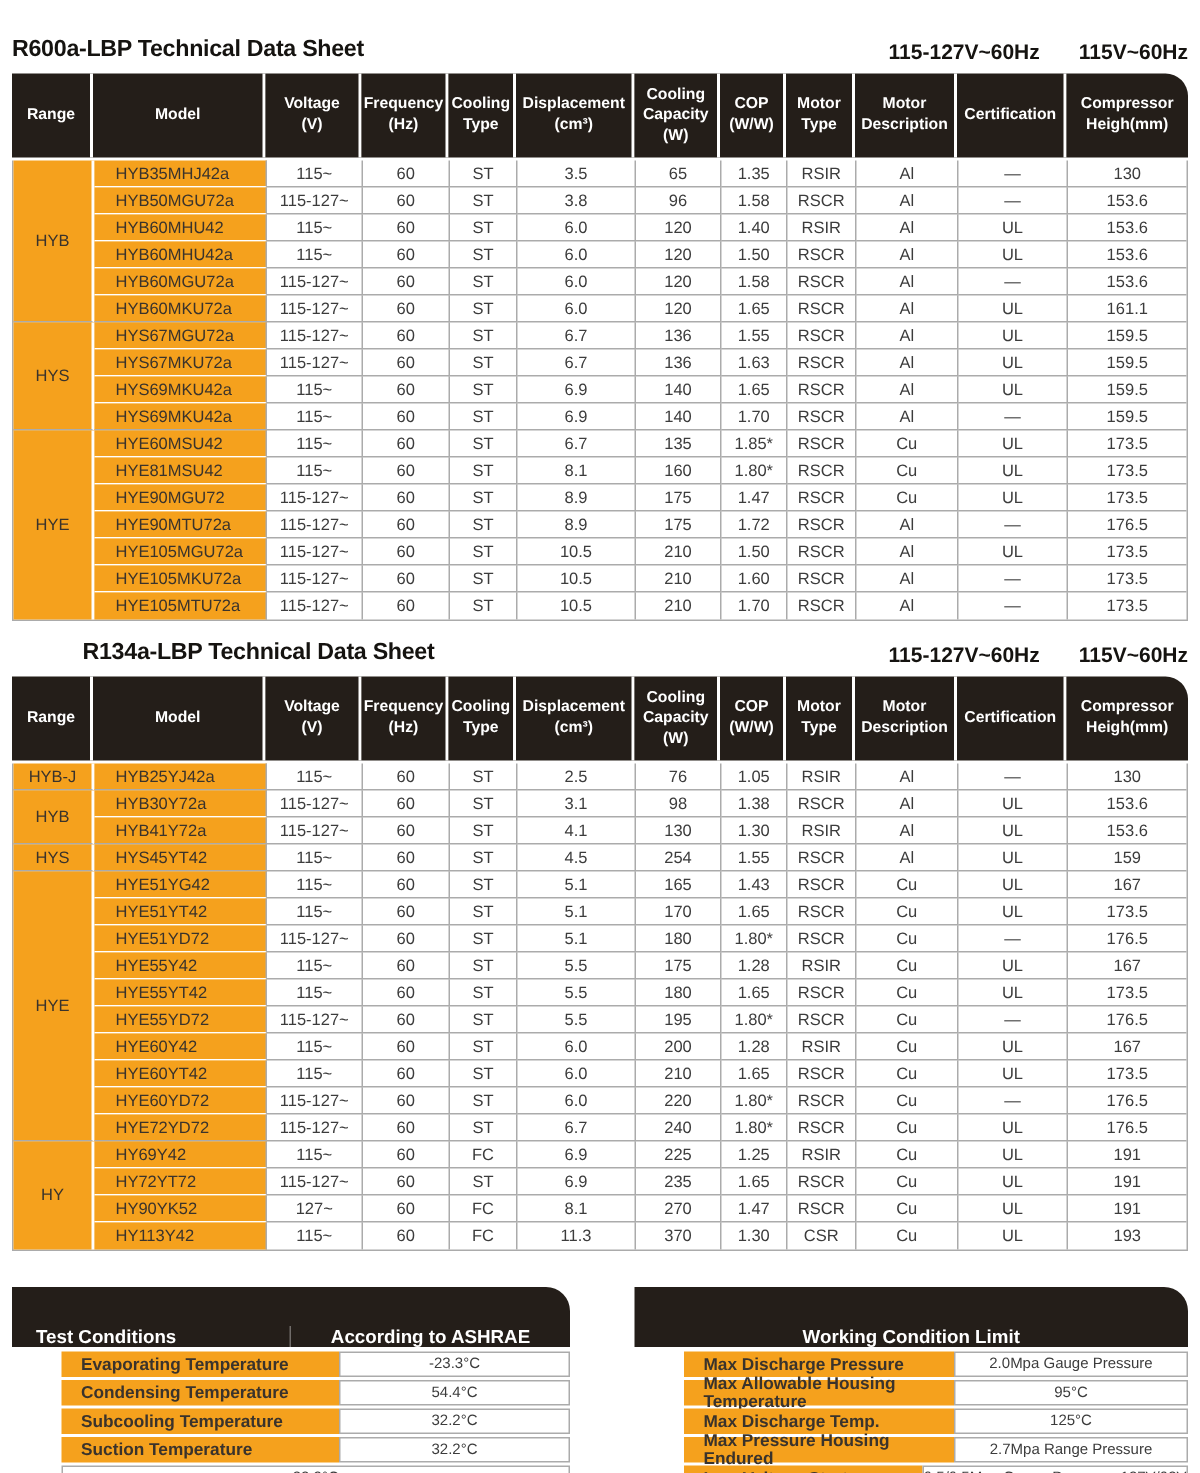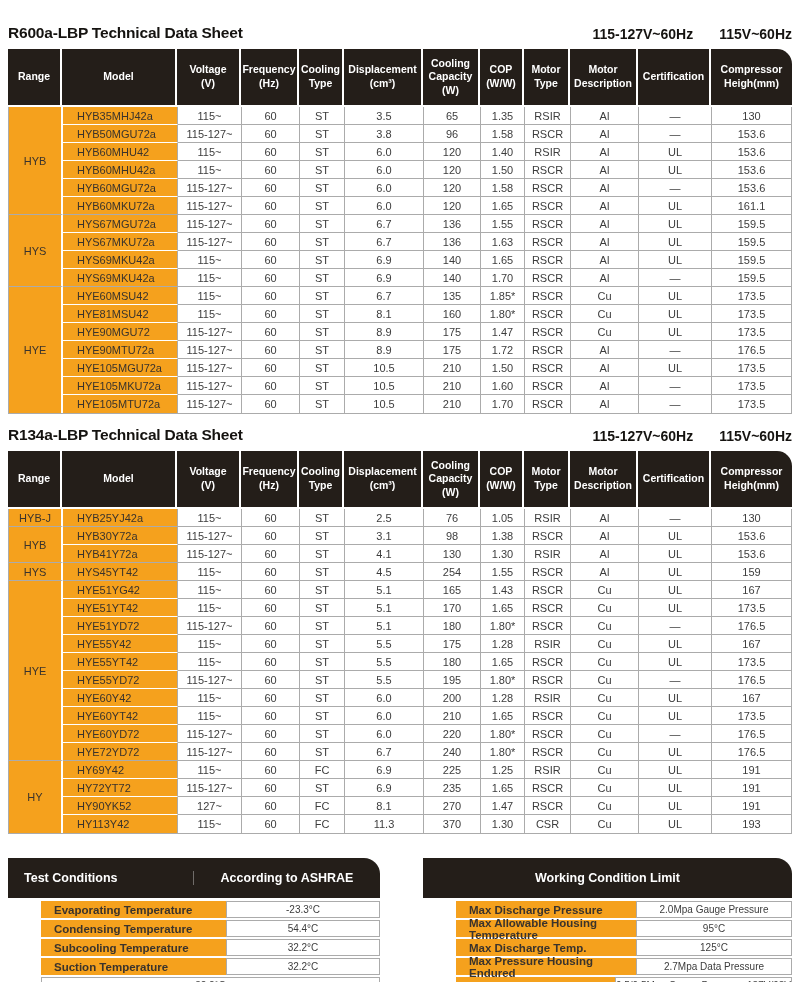--- a/index.html
+++ b/index.html
@@ -12,21 +12,21 @@
   }
   *{box-sizing:border-box;margin:0;padding:0;}
   body{
     width:800px;height:982px;margin:0;background:#fff;overflow:hidden;
     font-family:"Liberation Sans","DejaVu Sans",sans-serif;
   }
   .page{padding:22px 8px 0 8px;}
   .title-row{display:flex;justify-content:space-between;align-items:flex-end;margin:2px 0 7px 0;}
   .sheet-title{font-size:15.5px;font-weight:700;color:#151310;letter-spacing:-0.2px;}
   .vnotes{display:flex;gap:26px;font-size:14px;font-weight:700;color:#151310;align-items:flex-end;}
-  .title-row.second{margin-top:12px;}
+  .title-row.second{margin-top:12px;margin-left:47px;}
 
   
   .dtable{width:784px;}
   .dt-head{display:grid;grid-template-columns:var(--cols);height:56px;margin-bottom:2px;}
   .hcell{
     background:var(--black);color:#fff;font-size:10.5px;font-weight:700;line-height:1.3;
     display:flex;align-items:center;justify-content:center;text-align:center;
     white-space:pre-line;border-right:2px solid #fff;overflow:hidden;
   }
   .hcell.last{border-right:0;border-top-right-radius:15px;}
@@ -47,21 +47,21 @@
   .cell.model.grpend{border-bottom-color:var(--line);}
   .cell.lastcol{border-right:0;}
   .cell.lastrow{border-bottom:0;}
 
   
   .bottom{display:flex;justify-content:space-between;margin-top:24px;width:784px;}
   .mini{width:372px;}
   .mini.right{width:369px;}
   .mini-head{
     display:flex;background:var(--black);height:40px;border-radius:0 16px 0 0;
-    color:#fff;font-weight:700;font-size:12.5px;align-items:center;
+    color:#fff;font-weight:700;font-size:12.5px;align-items:flex-end;
   }
   .mh-cell{display:flex;align-items:center;}
   .mh-left{width:185px;padding-left:16px;}
   .mh-right{flex:1;justify-content:center;border-left:1px solid rgba(255,255,255,0.35);}
   .mh-full{flex:1;justify-content:center;}
   .mini-rows{margin-top:3px;}
   .mini-row{display:flex;height:17px;margin-bottom:2px;margin-left:33px;}
   .mini-label{
     background:var(--orange);display:flex;align-items:center;padding-left:13px;
     font-size:11.5px;font-weight:700;color:var(--otxt);width:185px;
@@ -584,21 +584,21 @@
           <div class="mini-row">
             <div class="mini-label">Max Allowable Housing Temperature</div>
             <div class="mini-value">95°C</div>
           </div>
           <div class="mini-row">
             <div class="mini-label">Max Discharge Temp.</div>
             <div class="mini-value">125°C</div>
           </div>
           <div class="mini-row">
             <div class="mini-label">Max Pressure Housing Endured</div>
-            <div class="mini-value">2.7Mpa Data Pressure</div>
+            <div class="mini-value">2.7Mpa Range Pressure</div>
           </div>
           <div class="mini-row">
             <div class="mini-label">Low Voltage Start</div>
             <div class="mini-value">0.5/0.5Mpa Gauge Pressure  187V/98V</div>
           </div>
         </div>
     </div>
 
   </div>
 </div>

